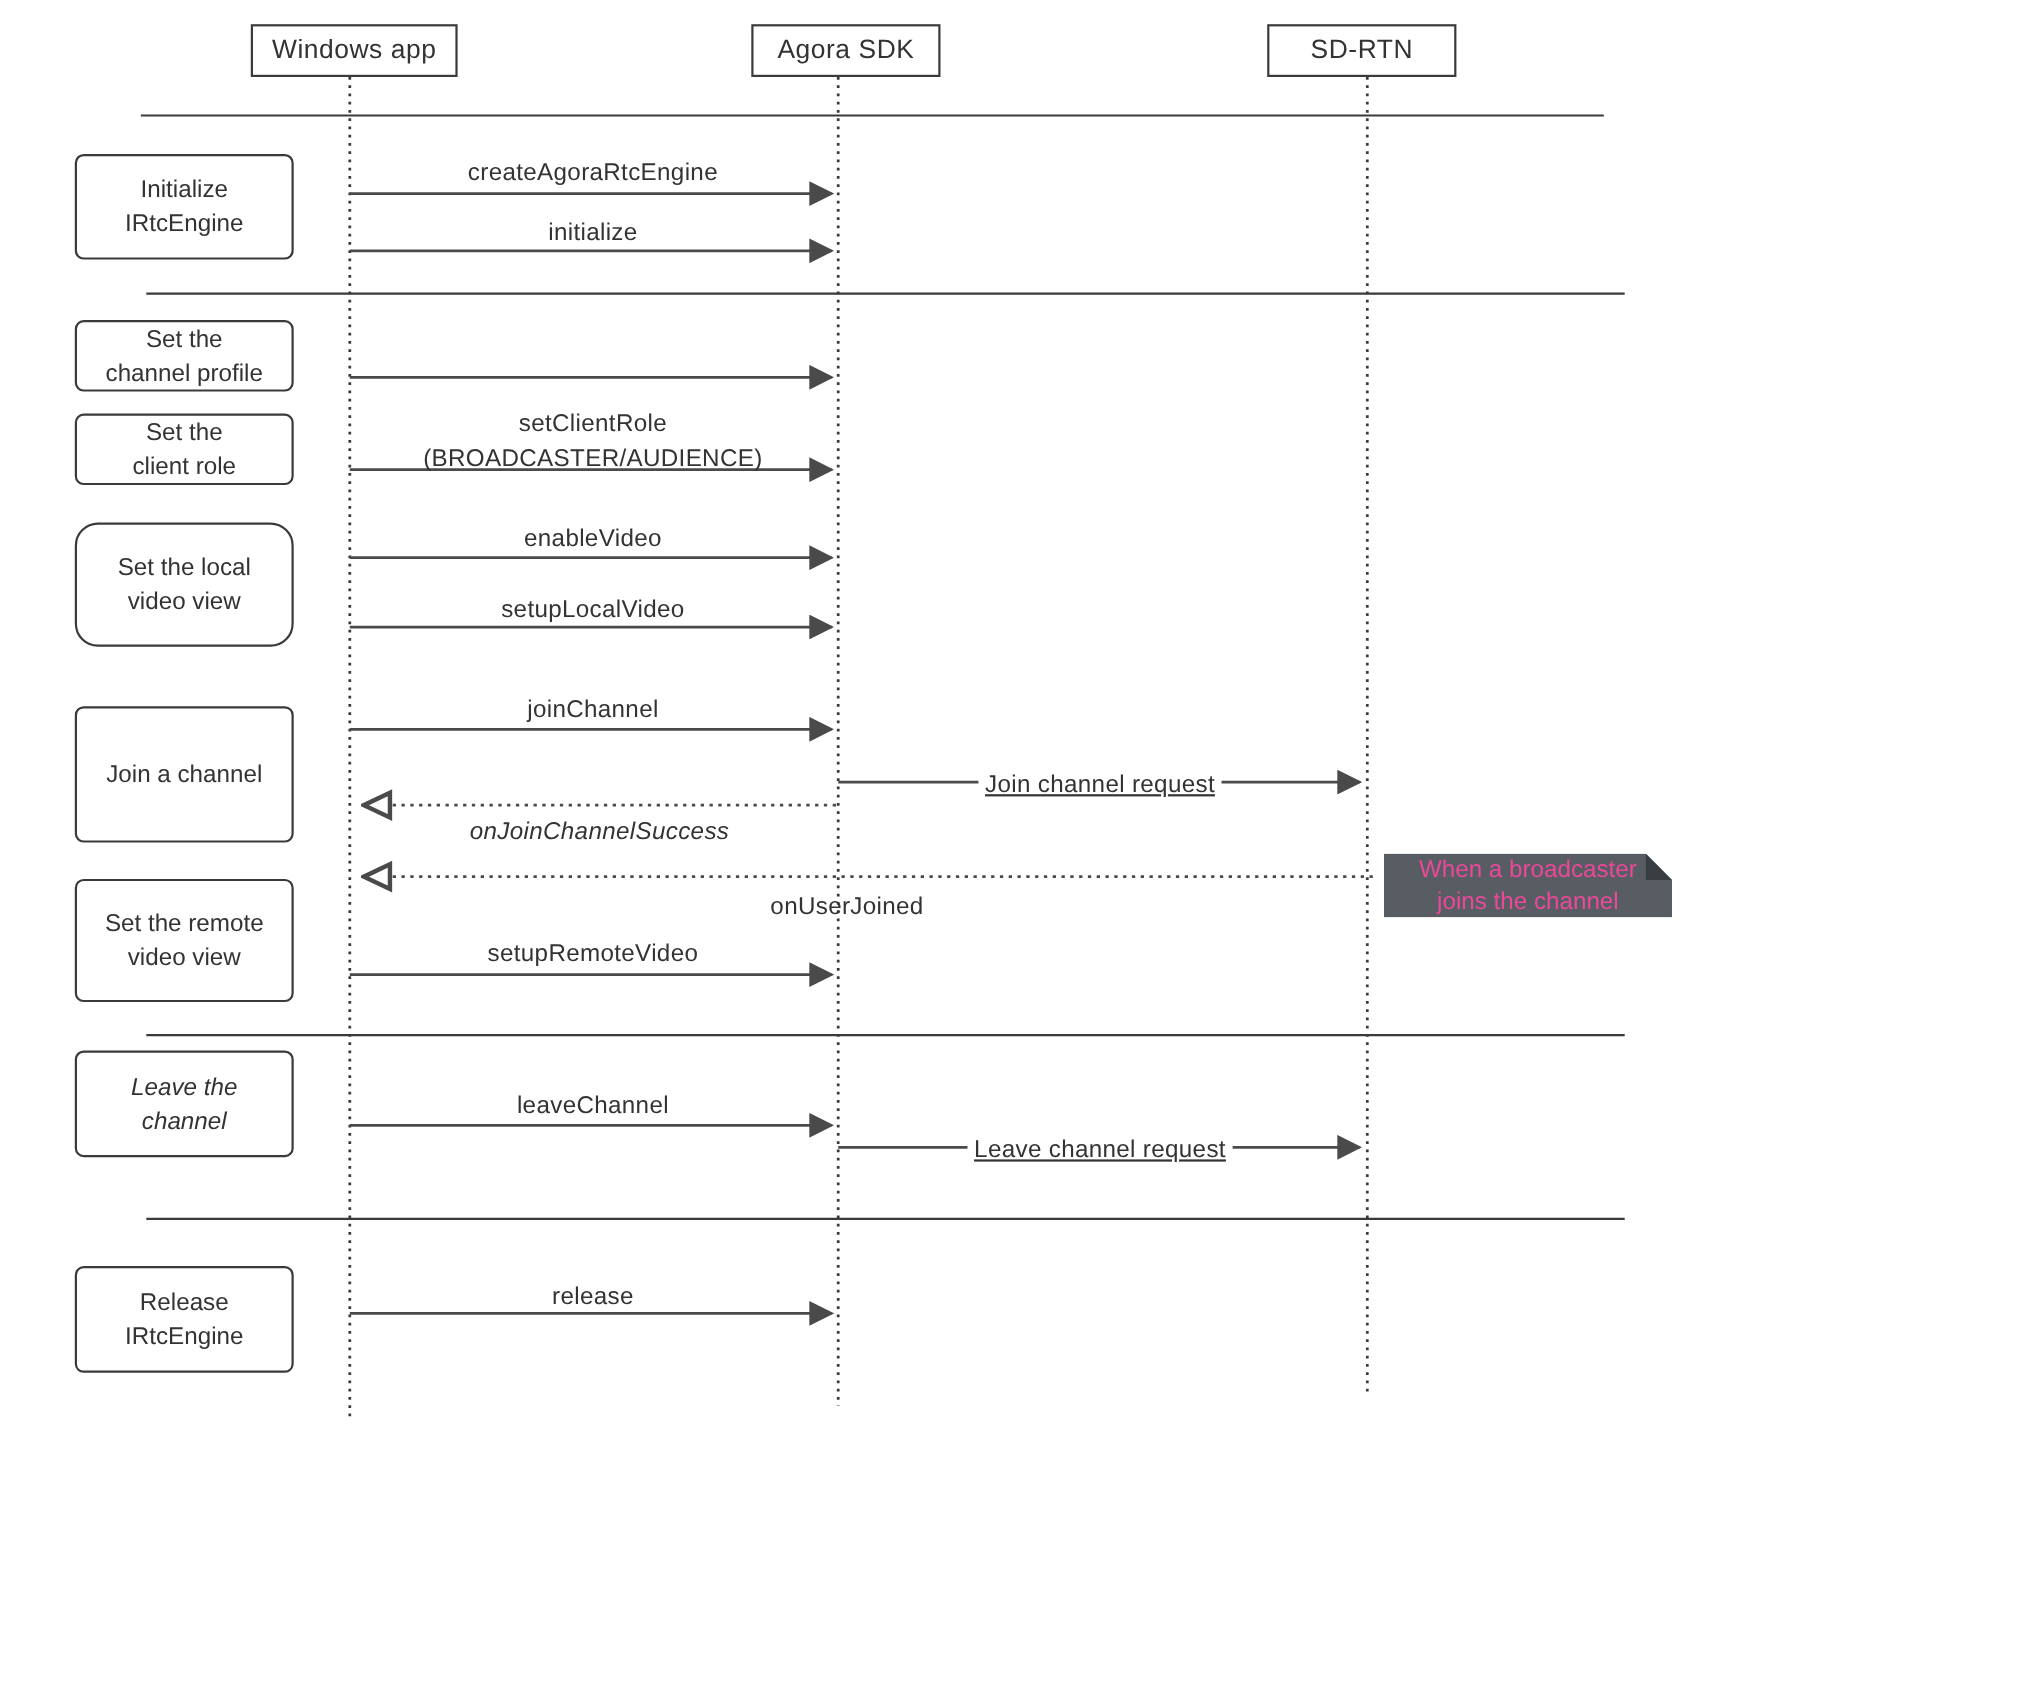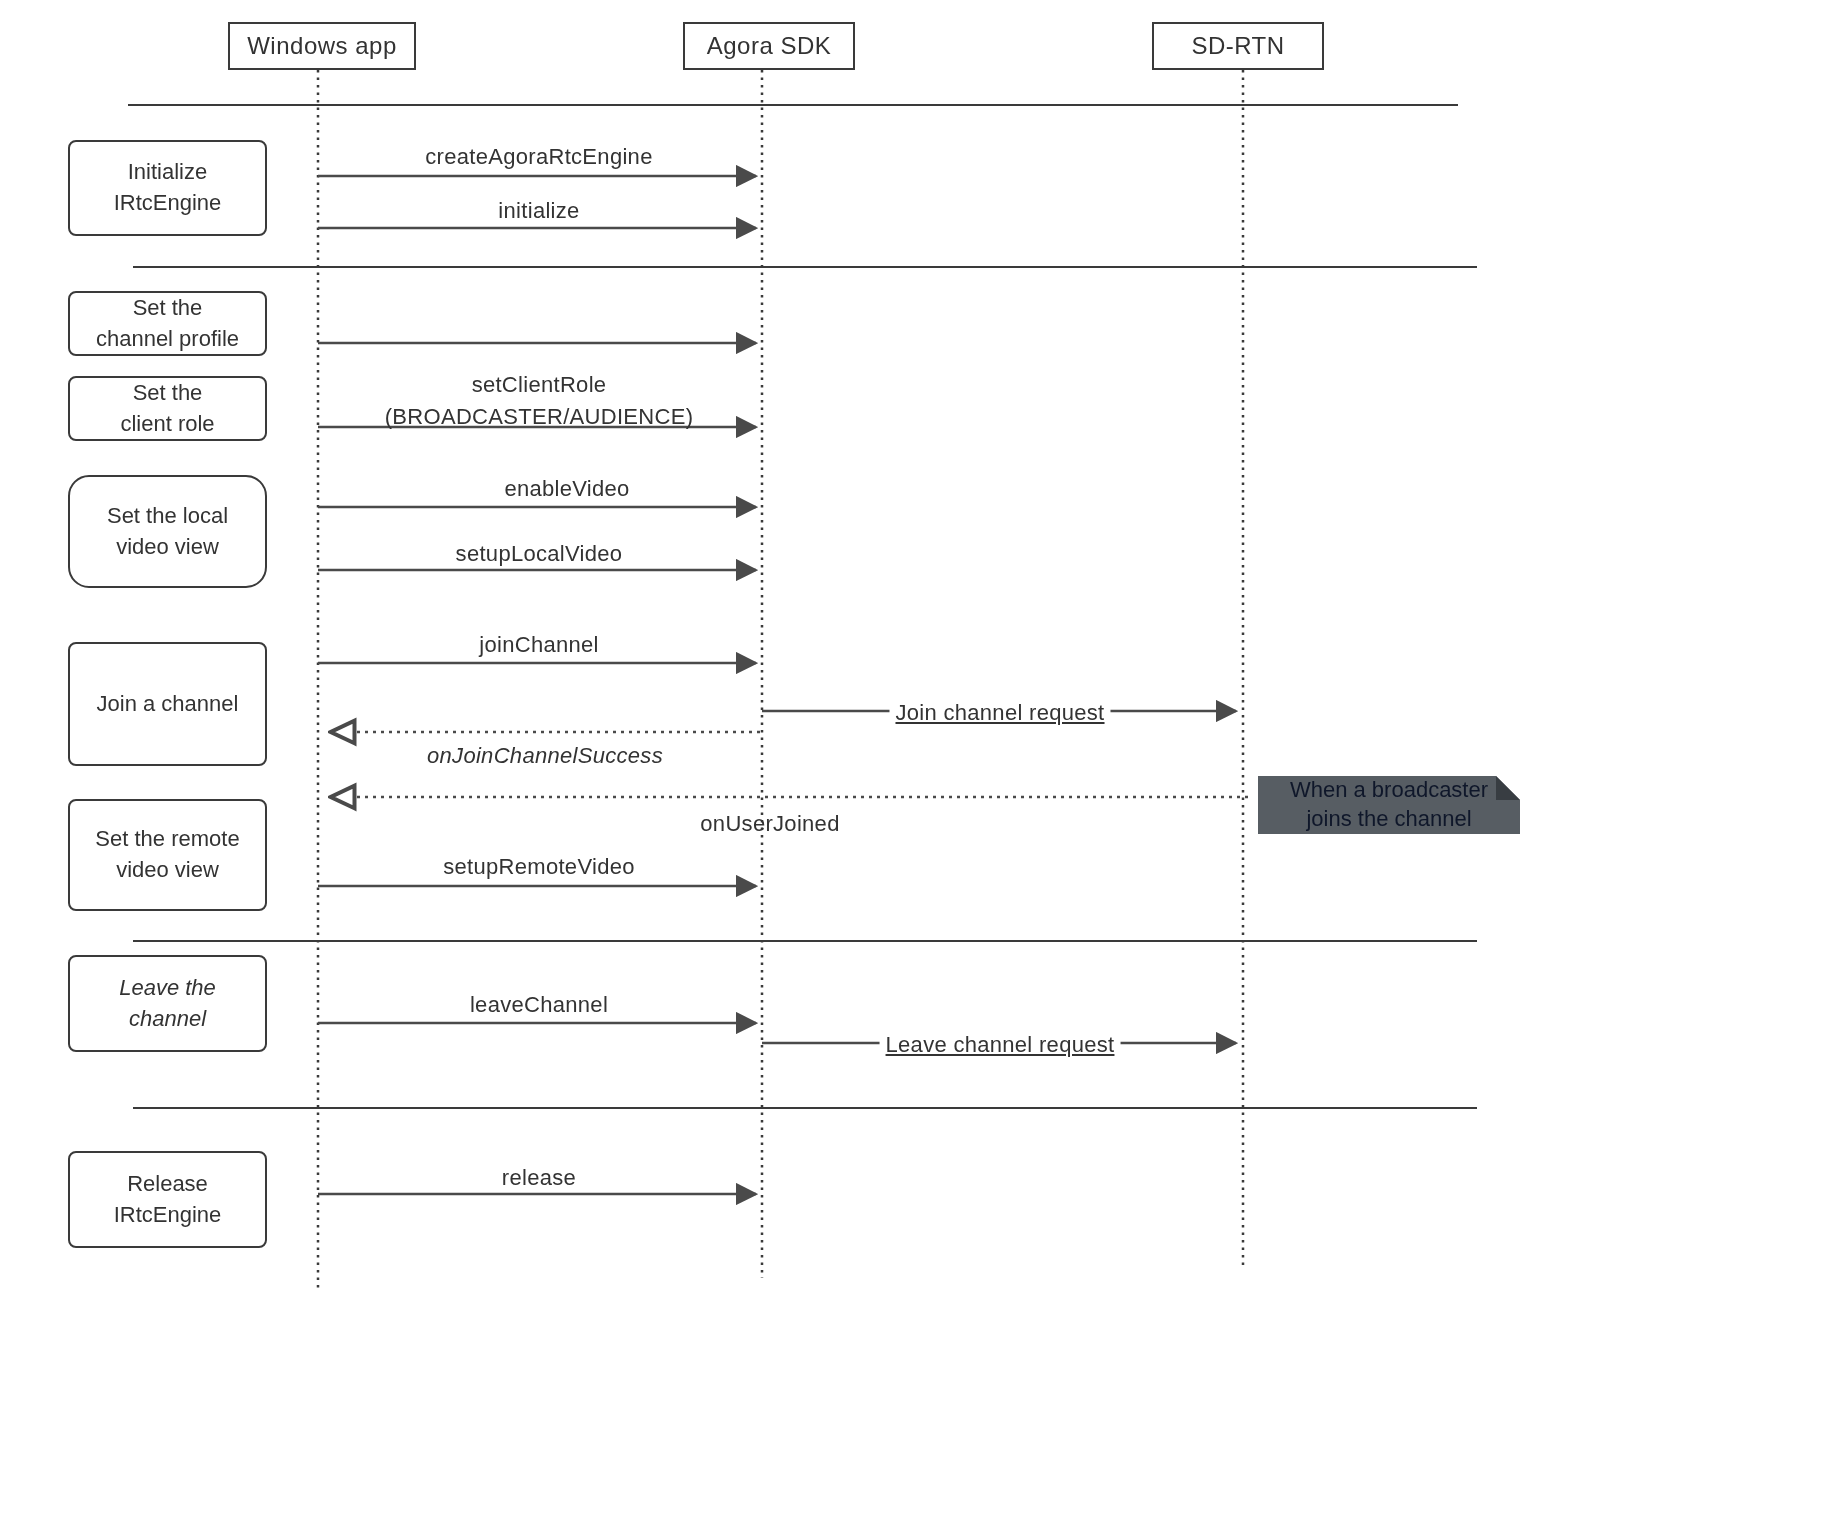--- a/index.html
+++ b/index.html
@@ -59,21 +59,21 @@
   .note-wrap { position: absolute; left: 1258px; top: 776px; width: 262px; height: 58px; }
   .note-bg {
     position: absolute; inset: 0;
     background: #575d63;
     clip-path: polygon(0 0, 238px 0, 262px 24px, 262px 100%, 0 100%);
   }
   .note-fold { position: absolute; left: 238px; top: 0; }
   .note-text {
     position: absolute; inset: 0;
     display: flex; align-items: center; justify-content: center;
-    color: #0f172a;
+    color: #ec4899;
     font-size: 22px;
     line-height: 1.3;
     text-align: center;
     white-space: pre-line;
   }
 </style>
 </head>
 <body>
 
 <div class="stage">
@@ -136,21 +136,21 @@
 video view</div>
   <div class="phase-box" style="top:955px; height:97px;font-style:italic;">Leave the
 channel</div>
   <div class="phase-box" style="top:1151px; height:97px;">Release
 IRtcEngine</div>
 
   <div class="msg-label" style="left:539px; top:141px;">createAgoraRtcEngine</div>
   <div class="msg-label" style="left:539px; top:195px;">initialize</div>
   <div class="msg-label" style="left:539px; top:369px;">setClientRole
 (BROADCASTER/AUDIENCE)</div>
-  <div class="msg-label" style="left:539px; top:473px;margin-left:28px;">enableVideo</div>
+  <div class="msg-label" style="left:539px; top:473px;">enableVideo</div>
   <div class="msg-label" style="left:539px; top:538px;">setupLocalVideo</div>
   <div class="msg-label" style="left:539px; top:629px;">joinChannel</div>
   <div class="msg-label on-line" style="left:1000px; top:697px;">Join channel request</div>
   <div class="msg-label" style="left:545px; top:740px;font-style:italic;">onJoinChannelSuccess</div>
   <div class="msg-label" style="left:770px; top:808px;">onUserJoined</div>
   <div class="msg-label" style="left:539px; top:851px;">setupRemoteVideo</div>
   <div class="msg-label" style="left:539px; top:989px;">leaveChannel</div>
   <div class="msg-label on-line" style="left:1000px; top:1029px;">Leave channel request</div>
   <div class="msg-label" style="left:539px; top:1162px;">release</div>
 

